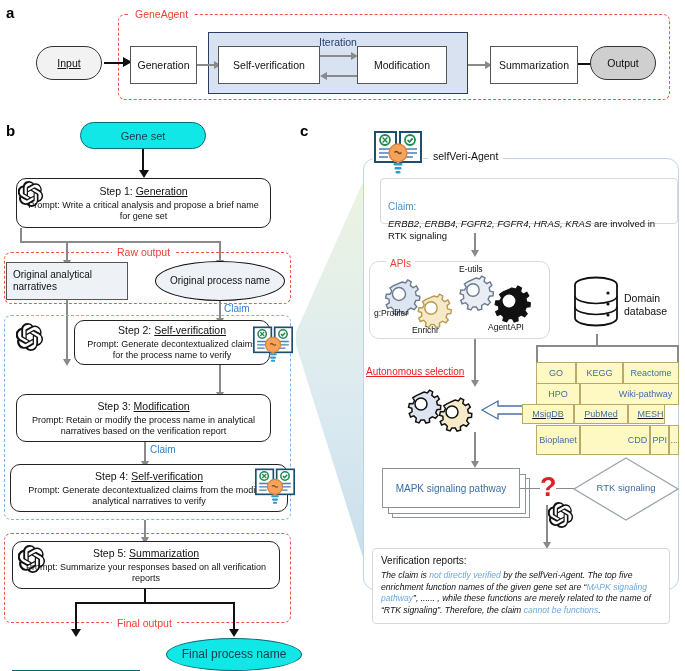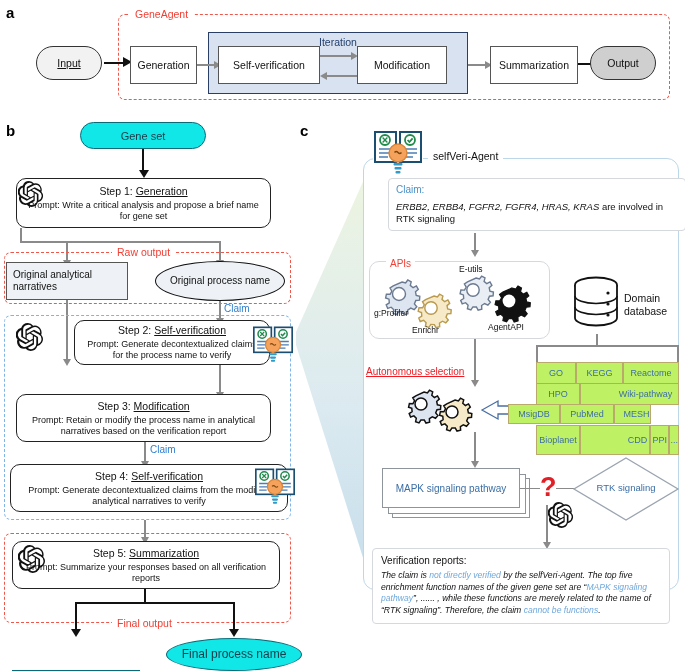--- a/index.html
+++ b/index.html
@@ -56,21 +56,21 @@
   .step-prompt b{font-weight:normal;}
   .lightgrey-box{background:#eef2f6;border:1.4px solid #555;}
 
   
   #pc-card{border:1.3px solid #bcd8e8;border-radius:12px;background:#fff;}
   .c-sub{border:1px solid #d5d9de;border-radius:4px;background:#fff;}
   .c-claim-h{color:#4a90c9;font-size:10px;}
   .c-claim-t{font-size:9.5px;line-height:1.3;color:#111;}
   .ital{font-style:italic;}
   .apis-box{border:1.2px solid #d5d9de;border-radius:10px;background:#fff;}
-  .tag{border:1px solid #b9a96a;background:#bef264;color:#3f6ea8;
+  .tag{border:1px solid #b9a96a;background:#fef9c3;color:#3f6ea8;
        font-size:9px;display:flex;align-items:center;justify-content:center;}
   .qmark{color:#e01f26;font-weight:bold;font-size:27px;line-height:1;}
   .stackbox{border:1.3px solid #8d949c;background:#fff;}
   .vr-h{font-size:10px;color:#111;}
   .vr-t{font-size:8.6px;line-height:1.34;color:#111;font-style:italic;}
   .vr-t .bl{color:#6fa8dc;}
   .gear-lbl{font-size:8.5px;color:#111;}
   .underline-red{color:#ef1c24;text-decoration:underline;font-size:10px;}
   .dbl{font-size:10.5px;color:#111;line-height:1.2;}
 </style>
@@ -313,21 +313,21 @@
     </g>
     <circle cx="25" cy="25" r="9" fill="#f5a35c" stroke="#d98436" stroke-width="1.4"></circle>
     <path d="M21.5 24.5q1.7-2 3.5 0 1.7 2 3.5 0" stroke="#7a4a10" stroke-width="1.4" fill="none"></path>
     <rect x="20.5" y="35" width="9" height="2.6" rx="1" fill="#2e9bc9"></rect>
     <rect x="21.5" y="39" width="7" height="2.6" rx="1" fill="#2e9bc9"></rect>
     <rect x="22.5" y="43" width="5" height="2.4" rx="1" fill="#2e9bc9"></rect>
   </svg>
 </div>
 <div class="abs" style="left:428px;top:150px;background:#fff;padding:0 5px;font-size:10.5px;">selfVeri-Agent</div>
 
-<div class="abs c-sub" style="left:388px;top:178px;width:298px;height:53px;padding:5px 7px;">
+<div class="abs c-sub" style="left:380px;top:178px;width:298px;height:45px;padding:22px 7px;">
   <div class="c-claim-h">Claim:</div>
   <div class="c-claim-t" style="margin-top:6px;">
     <span class="ital">ERBB2, ERBB4, FGFR2, FGFR4, HRAS, KRAS</span><span> are involved in RTK signaling</span>
   </div>
 </div>
 
 <div class="ln" style="left:474px;top:233px;width:1.6px;height:18px;"></div>
 <div class="ah ah-d" style="left:470.5px;top:250px;"></div>
 
 <div class="abs apis-box" style="left:369px;top:261px;width:181px;height:78px;"></div>
@@ -394,21 +394,21 @@
 
 <div class="abs" style="left:536px;top:362px;width:143px;height:22px;display:flex;">
   <div class="tag" style="width:38px;">GO</div>
   <div class="tag" style="width:45px;">KEGG</div>
   <div class="tag" style="flex:1;">Reactome</div>
 </div>
 <div class="abs" style="left:536px;top:383px;width:143px;height:22px;display:flex;">
   <div class="tag" style="width:42px;">HPO</div>
   <div class="tag" style="flex:1;padding-left:32px;">Wiki-pathway</div>
 </div>
-<div class="abs" style="left:508px;top:404px;width:143px;height:20px;display:flex;">
+<div class="abs" style="left:522px;top:404px;width:143px;height:20px;display:flex;text-decoration:underline;">
   <div class="tag" style="width:50px;">MsigDB</div>
   <div class="tag" style="width:52px;">PubMed</div>
   <div class="tag" style="flex:1;padding-left:8px;">MESH</div>
 </div>
 <div class="abs" style="left:536px;top:425px;width:143px;height:30px;display:flex;">
   <div class="tag" style="width:62px;">Bioplanet</div>
   <div class="tag" style="width:34px;padding-left:45px;">CDD</div>
   <div class="tag" style="width:26px;">PPI</div>
   <div class="tag" style="flex:1;">...</div>
 </div>

